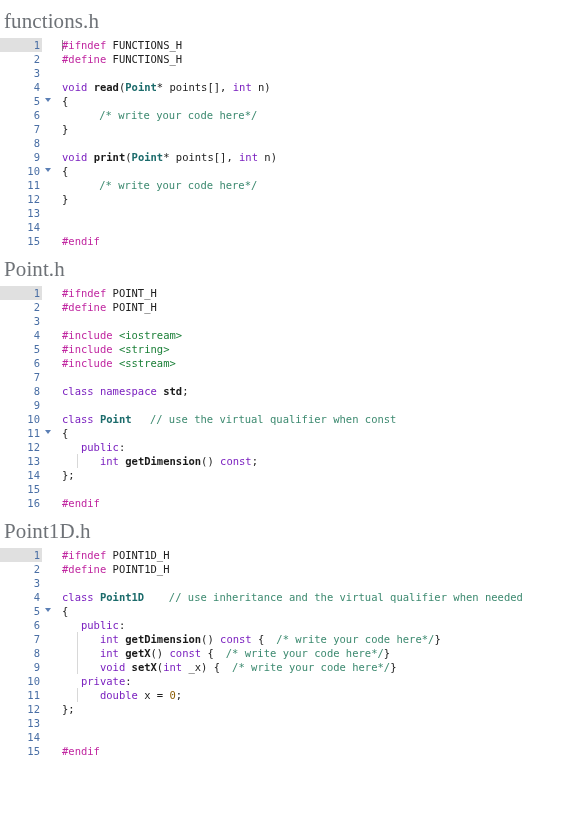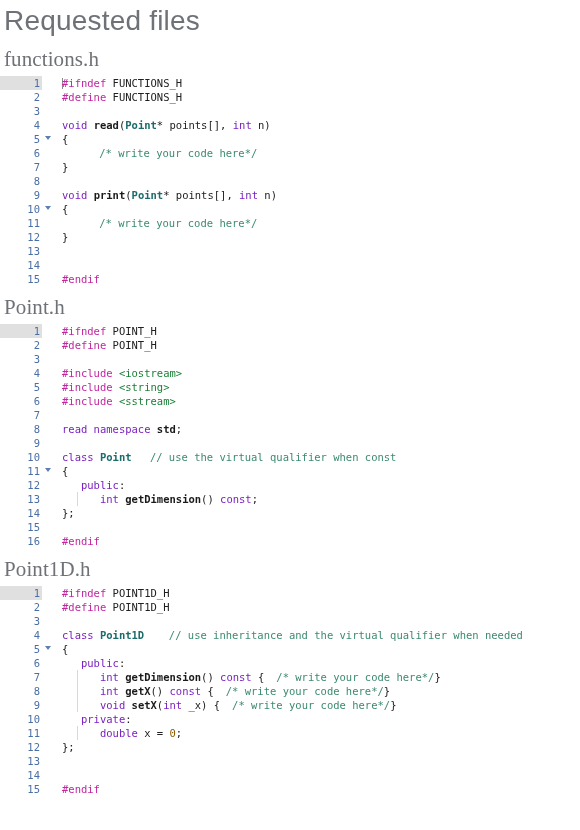--- a/index.html
+++ b/index.html
@@ -110,21 +110,20 @@
   .t-pl     { color: #202020; }
   .t-num    { color: #8a5a00; }
   .t-str    { color: #1a7f37; }
   .t-op     { color: #202020; }
 </style>
 </head>
 <body>
 
 <div class="page">
 
-  <h1 class="page-title">Requested files</h1>
 
   <div id="files-root">
       <div class="file-block">
         <h2 class="file-title">functions.h</h2>
         <div class="editor">
           <div class="code-line"><div class="gutter hl"><span class="num">1</span></div><div class="codecell"><span class="caret"></span><span class="t-pre">#ifndef</span><span class="t-pl"> FUNCTIONS_H</span></div></div>
           <div class="code-line"><div class="gutter"><span class="num">2</span></div><div class="codecell"><span class="t-pre">#define</span><span class="t-pl"> FUNCTIONS_H</span></div></div>
           <div class="code-line"><div class="gutter"><span class="num">3</span></div><div class="codecell"></div></div>
           <div class="code-line"><div class="gutter"><span class="num">4</span></div><div class="codecell"><span class="t-kw">void</span><span class="t-pl"> </span><span class="t-fn">read</span><span class="t-pl">(</span><span class="t-cls">Point</span><span class="t-op">*</span><span class="t-pl"> points[], </span><span class="t-kw">int</span><span class="t-pl"> n)</span></div></div>
           <div class="code-line"><div class="gutter"><span class="num">5</span><span class="fold"></span></div><div class="codecell"><span class="t-pl">{</span></div></div>
@@ -143,21 +142,21 @@
       <div class="file-block">
         <h2 class="file-title">Point.h</h2>
         <div class="editor">
           <div class="code-line"><div class="gutter hl"><span class="num">1</span></div><div class="codecell"><span class="t-pre">#ifndef</span><span class="t-pl"> POINT_H</span></div></div>
           <div class="code-line"><div class="gutter"><span class="num">2</span></div><div class="codecell"><span class="t-pre">#define</span><span class="t-pl"> POINT_H</span></div></div>
           <div class="code-line"><div class="gutter"><span class="num">3</span></div><div class="codecell"></div></div>
           <div class="code-line"><div class="gutter"><span class="num">4</span></div><div class="codecell"><span class="t-pre">#include</span><span class="t-pl"> </span><span class="t-str">&lt;iostream&gt;</span></div></div>
           <div class="code-line"><div class="gutter"><span class="num">5</span></div><div class="codecell"><span class="t-pre">#include</span><span class="t-pl"> </span><span class="t-str">&lt;string&gt;</span></div></div>
           <div class="code-line"><div class="gutter"><span class="num">6</span></div><div class="codecell"><span class="t-pre">#include</span><span class="t-pl"> </span><span class="t-str">&lt;sstream&gt;</span></div></div>
           <div class="code-line"><div class="gutter"><span class="num">7</span></div><div class="codecell"></div></div>
-          <div class="code-line"><div class="gutter"><span class="num">8</span></div><div class="codecell"><span class="t-kw">read namespace</span><span class="t-pl"> </span><span class="t-fn">std</span><span class="t-pl">;</span></div></div>
+          <div class="code-line"><div class="gutter"><span class="num">8</span></div><div class="codecell"><span class="t-kw">class namespace</span><span class="t-pl"> </span><span class="t-fn">std</span><span class="t-pl">;</span></div></div>
           <div class="code-line"><div class="gutter"><span class="num">9</span></div><div class="codecell"></div></div>
           <div class="code-line"><div class="gutter"><span class="num">10</span></div><div class="codecell"><span class="t-kw">class</span><span class="t-pl"> </span><span class="t-cls">Point</span><span class="t-pl"> </span><span class="t-cmt">// use the virtual qualifier when const</span></div></div>
           <div class="code-line"><div class="gutter"><span class="num">11</span><span class="fold"></span></div><div class="codecell"><span class="t-pl">{</span></div></div>
           <div class="code-line"><div class="gutter"><span class="num">12</span></div><div class="codecell"><span class="t-pl">   </span><span class="t-kw">public</span><span class="t-pl">:</span></div></div>
           <div class="code-line"><div class="gutter"><span class="num">13</span></div><div class="codecell"><span class="guide"></span><span class="t-pl">      </span><span class="t-kw">int</span><span class="t-pl"> </span><span class="t-fn">getDimension</span><span class="t-pl">() </span><span class="t-kw">const</span><span class="t-pl">;</span></div></div>
           <div class="code-line"><div class="gutter"><span class="num">14</span></div><div class="codecell"><span class="t-pl">};</span></div></div>
           <div class="code-line"><div class="gutter"><span class="num">15</span></div><div class="codecell"></div></div>
           <div class="code-line"><div class="gutter"><span class="num">16</span></div><div class="codecell"><span class="t-pre">#endif</span></div></div>
         </div>
       </div>

